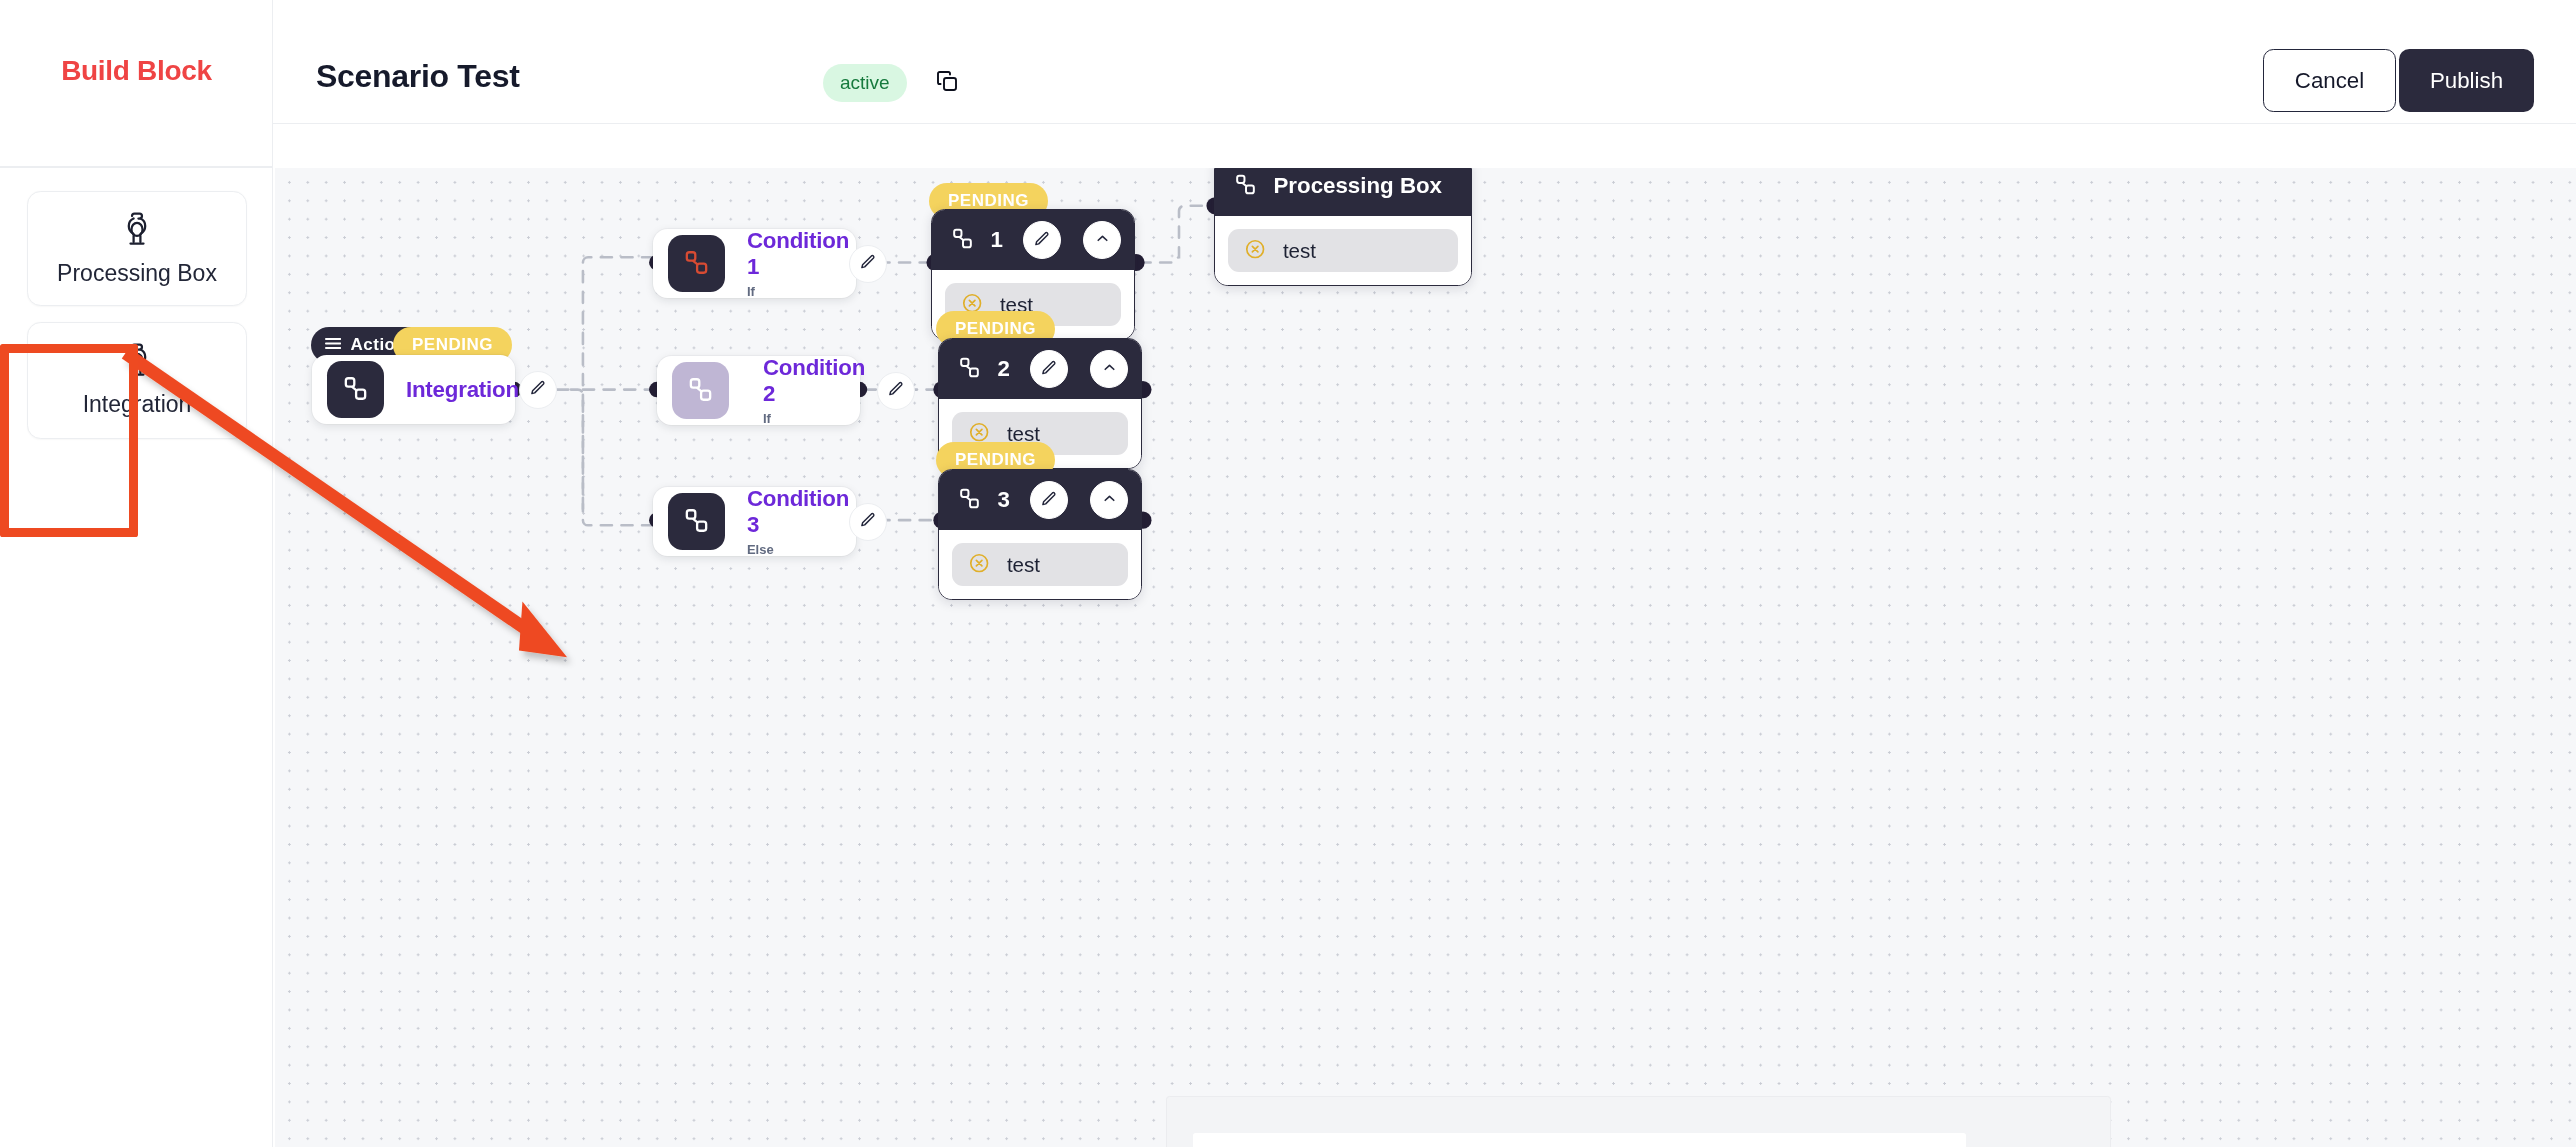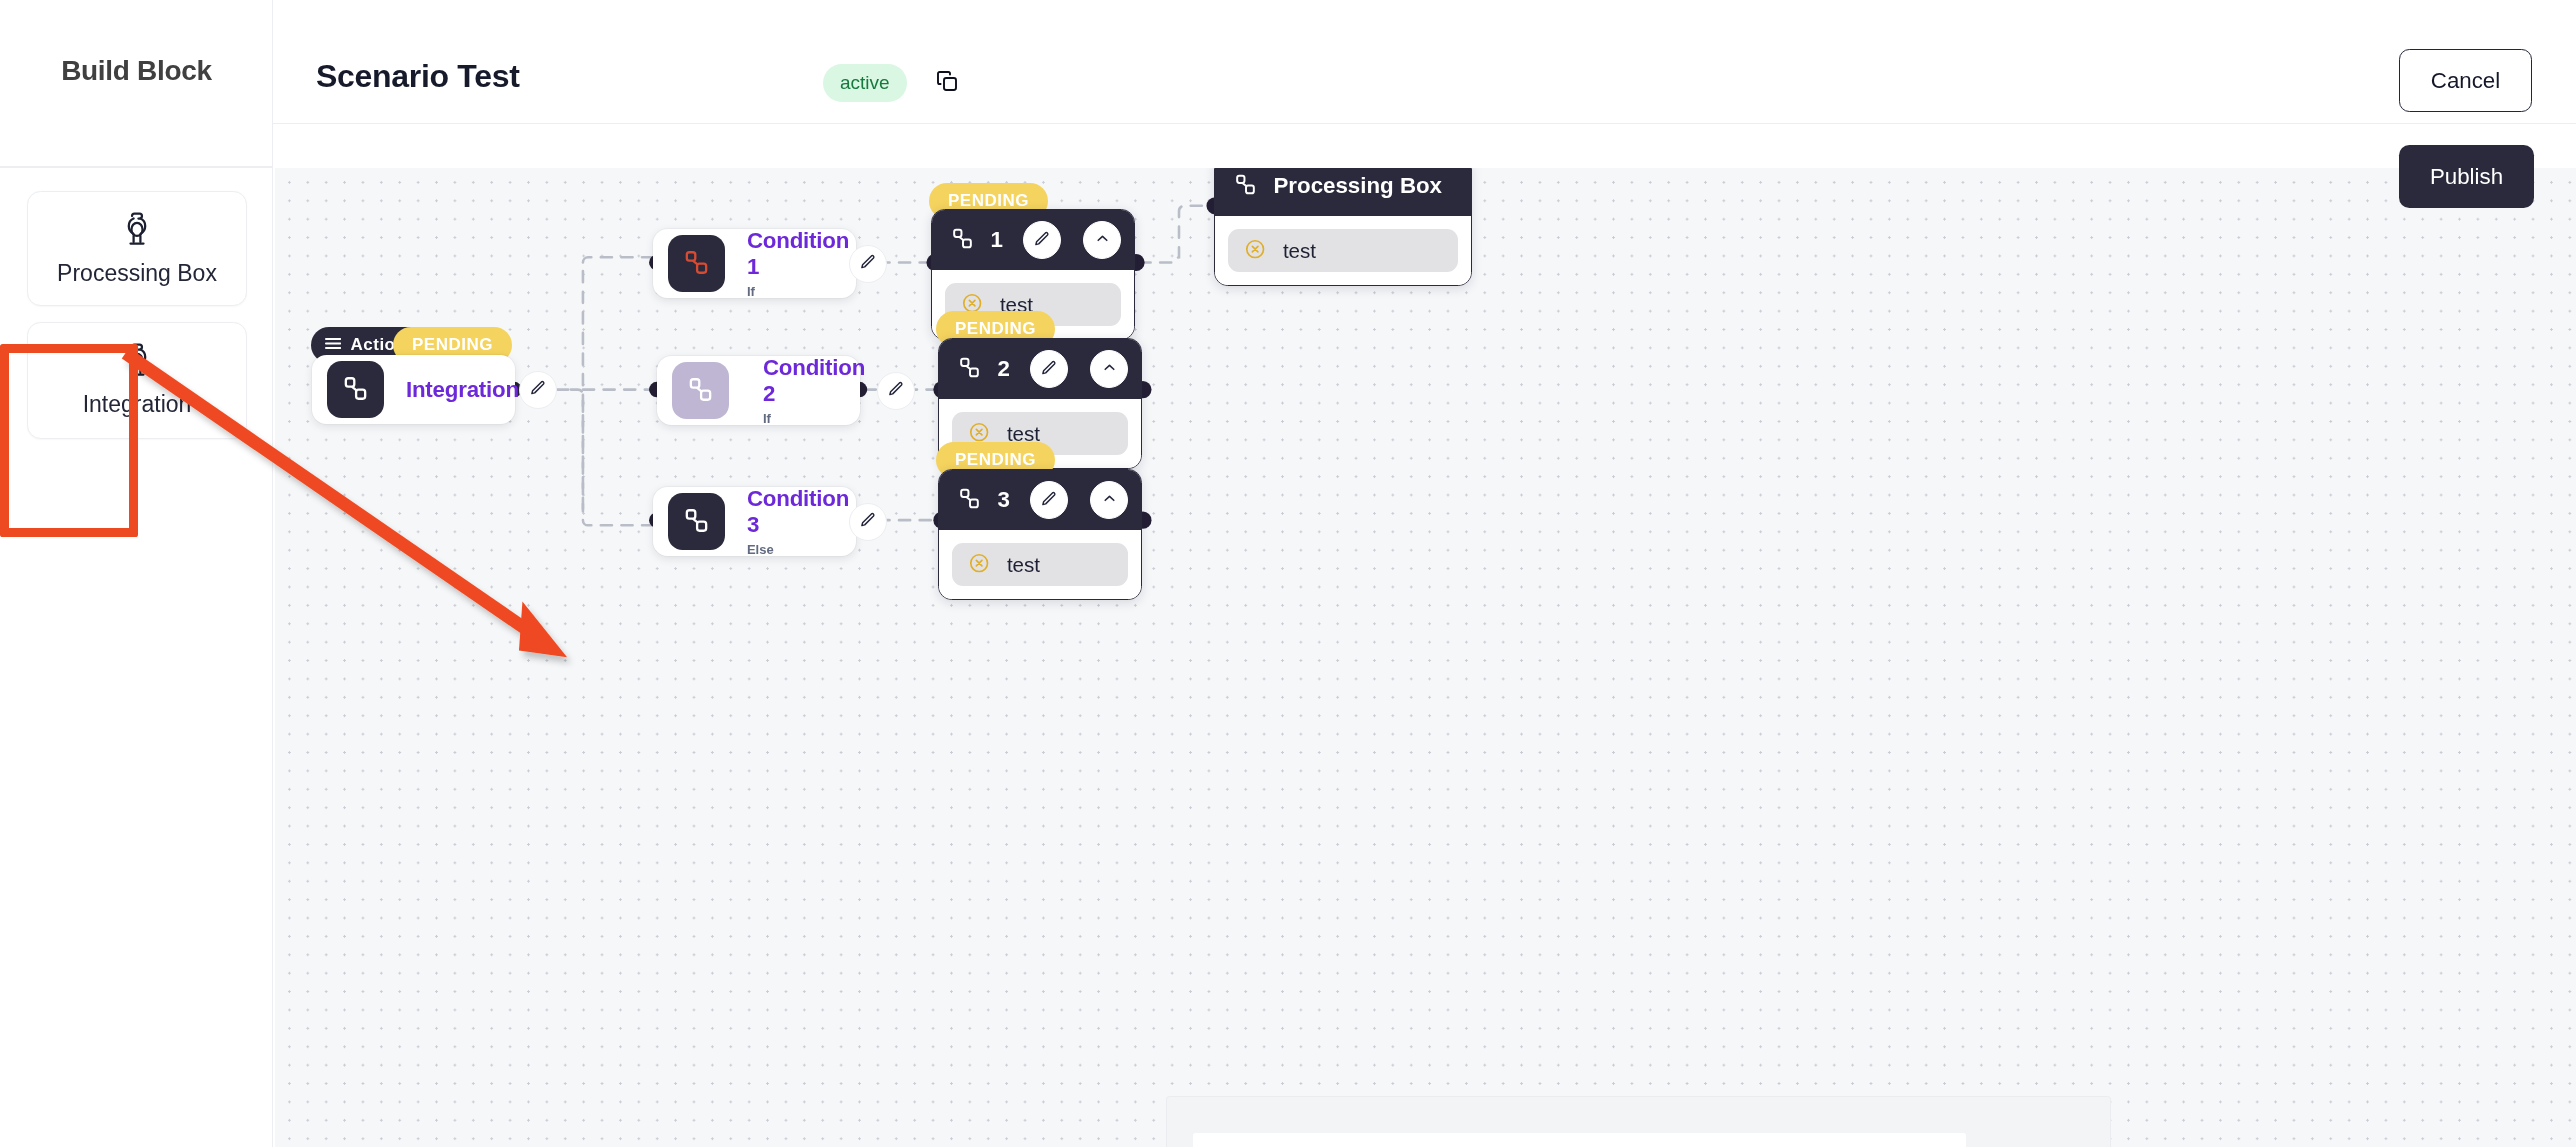--- a/index.html
+++ b/index.html
@@ -15,21 +15,21 @@
   .sidebar {
     position: absolute; left: 0; top: 0;
     width: 273px; height: 1148px;
     background: #ffffff;
     border-right: 1.7px solid #eceef1;
     z-index: 6;
   }
   .sidebar-title {
     position: absolute; left: 0; top: 55px; width: 273px;
     text-align: center;
-    font-size: 28px; font-weight: 700; color: #404040;
+    font-size: 28px; font-weight: 700; color: #ef4444;
     letter-spacing: -0.3px;
   }
   .sidebar-divider {
     position: absolute; left: 0; top: 166px; width: 273px; height: 1.7px;
     background: #eceef1;
   }
   .palette { position: absolute; left: 27px; top: 191px; width: 220px; }
   .palette-card {
     position: relative;
     width: 220px;
@@ -67,21 +67,21 @@
     font-size: 19px; border-radius: 858px;
     padding: 7.7px 17px 8.6px;
   }
   .copy-btn {
     position: absolute; left: 651px; top: 60px;
     width: 45px; height: 45px;
     background: #ffffff; border-radius: 8.6px;
     display: flex; align-items: center; justify-content: center;
     cursor: pointer;
   }
-  .hdr-actions { position: absolute; right: 42px; top: 49px; display: flex; gap: 33px; flex-direction: column; }
+  .hdr-actions { position: absolute; right: 42px; top: 49px; display: flex; gap: 3px; }
   .btn {
     font-size: 22.3px; border-radius: 10.3px; cursor: pointer;
     display: flex; align-items: center; justify-content: center;
     font-family: "Liberation Sans", sans-serif;
   }
   .btn-cancel {
     width: 133px; height: 63px;
     background: #ffffff; color: #15182a;
     border: 1.7px solid #23263b;
   }

